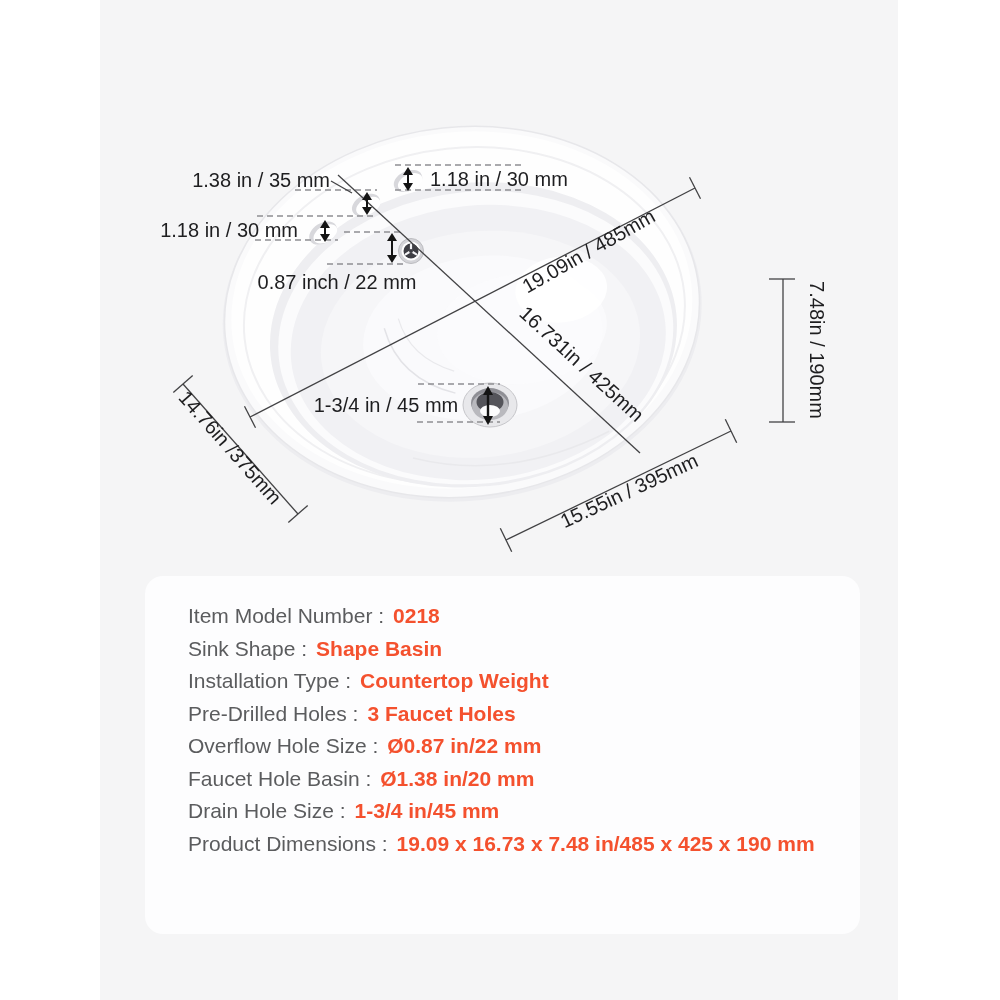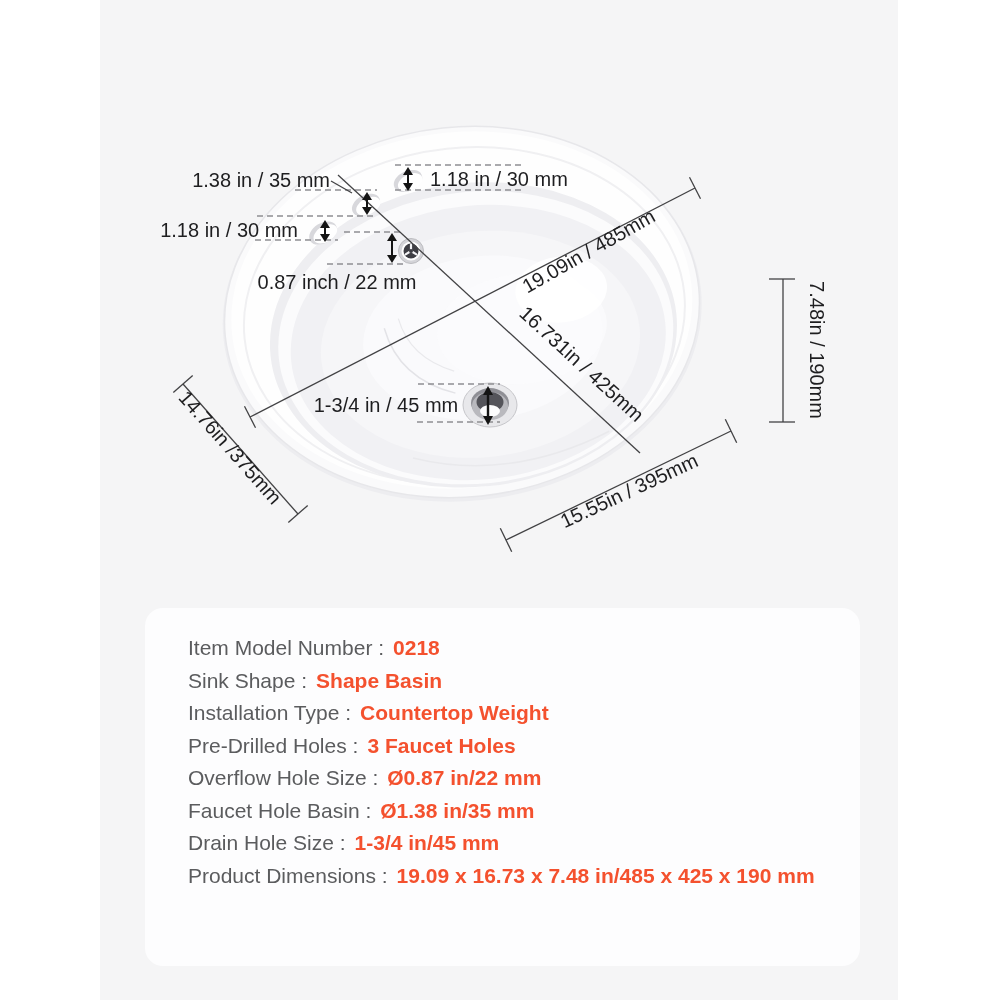--- a/index.html
+++ b/index.html
@@ -10,21 +10,21 @@
   .stage{
     position:absolute;left:100px;top:0;width:798px;height:1000px;
     background:#f5f5f6;
   }
   svg.diagram{position:absolute;left:0;top:0;}
   svg text{
     font-family:"Liberation Sans", sans-serif;
     font-size:20px;fill:#1e1e20;
   }
   .spec-card{
-    position:absolute;left:145px;top:608px;width:715px;height:358px;
+    position:absolute;left:145px;top:576px;width:715px;height:358px;
     background:#fdfdfe;border-radius:18px;box-sizing:border-box;
     padding:24px 20px 0 43px;
   }
   .spec-row{
     height:32.5px;line-height:32.5px;font-size:21px;white-space:nowrap;
   }
   .spec-label{color:#5b5c5e;}
   .spec-value{color:#f4512e;font-weight:700;margin-left:9px;}
 </style>
 </head>
@@ -175,21 +175,21 @@
   <div class="spec-row">
     <span class="spec-label">Installation Type :</span><span class="spec-value">Countertop Weight</span>
   </div>
   <div class="spec-row">
     <span class="spec-label">Pre-Drilled Holes :</span><span class="spec-value">3 Faucet Holes</span>
   </div>
   <div class="spec-row">
     <span class="spec-label">Overflow Hole Size :</span><span class="spec-value">Ø0.87 in/22 mm</span>
   </div>
   <div class="spec-row">
-    <span class="spec-label">Faucet Hole Basin :</span><span class="spec-value">Ø1.38 in/35 mm</span>
+    <span class="spec-label">Faucet Hole Basin :</span><span class="spec-value">Ø1.38 in/20 mm</span>
   </div>
   <div class="spec-row">
     <span class="spec-label">Drain Hole Size :</span><span class="spec-value">1-3/4 in/45 mm</span>
   </div>
   <div class="spec-row">
     <span class="spec-label">Product Dimensions :</span><span class="spec-value">19.09 x 16.73 x 7.48 in/485 x 425 x 190 mm</span>
   </div>
 </div>
 
 </body></html>

